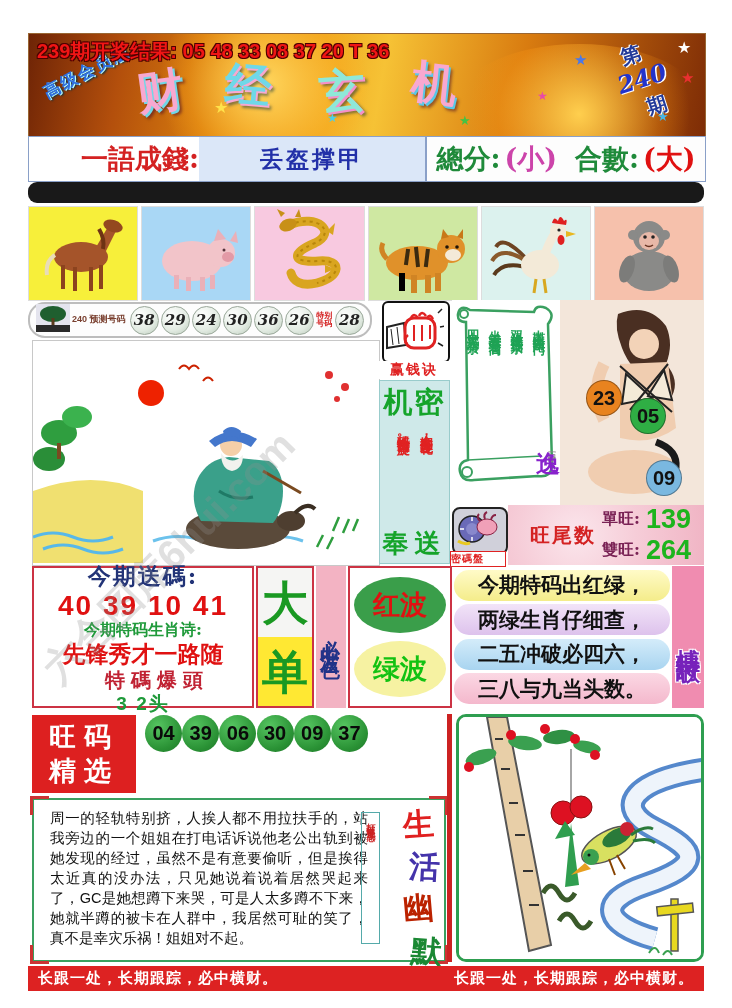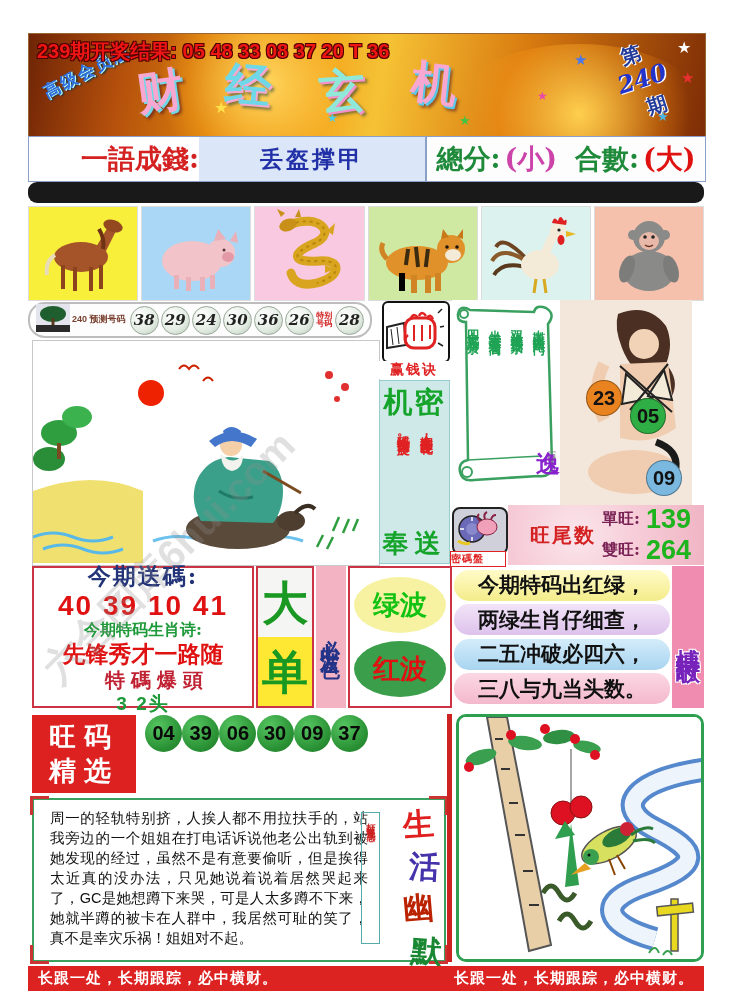--- a/index.html
+++ b/index.html
@@ -69,21 +69,21 @@
   .seccol{writing-mode:vertical-rl;text-orientation:upright;font:bold 13px "DejaVu Serif",serif;color:#e02222;letter-spacing:1px;}
   #secret-footer{font:bold 26px "DejaVu Serif",serif;color:#15a42a;letter-spacing:6px;}
   
   #scroll-panel{left:452px;top:300px;width:108px;height:206px;background:#fff;}
   .scroll-cols{position:absolute;right:13px;top:20px;display:flex;flex-direction:row-reverse;gap:5px;}
   .scol{writing-mode:vertical-rl;text-orientation:upright;font:bold 12.5px "DejaVu Serif",serif;color:#1fa355;
     letter-spacing:2px;height:172px;}
   #side-note{right:4px;bottom:58px;writing-mode:vertical-rl;text-orientation:upright;font:bold 8px "Liberation Sans",sans-serif;color:#888;}
   #side-char{right:0px;bottom:26px;font:bold 24px "DejaVu Serif",serif;color:#8822cc;}
   
-  #photo-panel{left:560px;top:300px;width:132px;height:206px;overflow:hidden;
+  #photo-panel{left:560px;top:300px;width:144px;height:206px;overflow:hidden;
     background:linear-gradient(160deg,#f8f0ea 0%,#efdccb 60%,#e6cdb8 100%);}
   .badge{position:absolute;width:34px;height:34px;border-radius:50%;display:flex;align-items:center;justify-content:center;
     font:bold 20px "Liberation Sans",sans-serif;color:#111;border:1px solid rgba(0,0,0,.35);}
   .b0{left:26px;top:80px;background:#e8831f;} .b1{left:70px;top:98px;background:#2fae44;} .b2{left:86px;top:160px;background:#7ab8e0;}
   
   #dial-box{left:452px;top:507px;width:52px;height:44px;background:#d0d0da;border:2px solid #222;border-radius:8px;}
   #dial-label{left:450px;top:551px;width:56px;text-align:left;font:bold 10px "Liberation Sans",sans-serif;color:#e02222;
     border:1px solid #e02222;background:#fff;letter-spacing:1px;box-sizing:border-box;}
   #tail-panel{left:508px;top:505px;width:196px;height:60px;display:flex;align-items:center;
     background:radial-gradient(circle at 35% 50%,#fbe6ec 0%,#f6cdd8 45%,#f0b4c4 100%);}
@@ -447,22 +447,22 @@
     <div class="bs-bot">
         <span class="bs-char">单</span>
       </div>
   </div>
 
   <div class="abs" id="wave-label-col">
     <span id="wave-label">必中波色</span>
   </div>
 
   <div class="abs" id="waves-panel">
+    <div class="wave-ell wave-red">红波</div>
     <div class="wave-ell wave-green">绿波</div>
-    <div class="wave-ell wave-red">红波</div>
   </div>
 
   <div class="abs" id="poem-panel">
     <div class="pill pl0">今期特码出红绿，</div>
     <div class="pill pl1">两绿生肖仔细查，</div>
     <div class="pill pl2">二五冲破必四六，</div>
     <div class="pill pl3">三八与九当头数。</div>
   </div>
 
   <div class="abs" id="bote-col">

